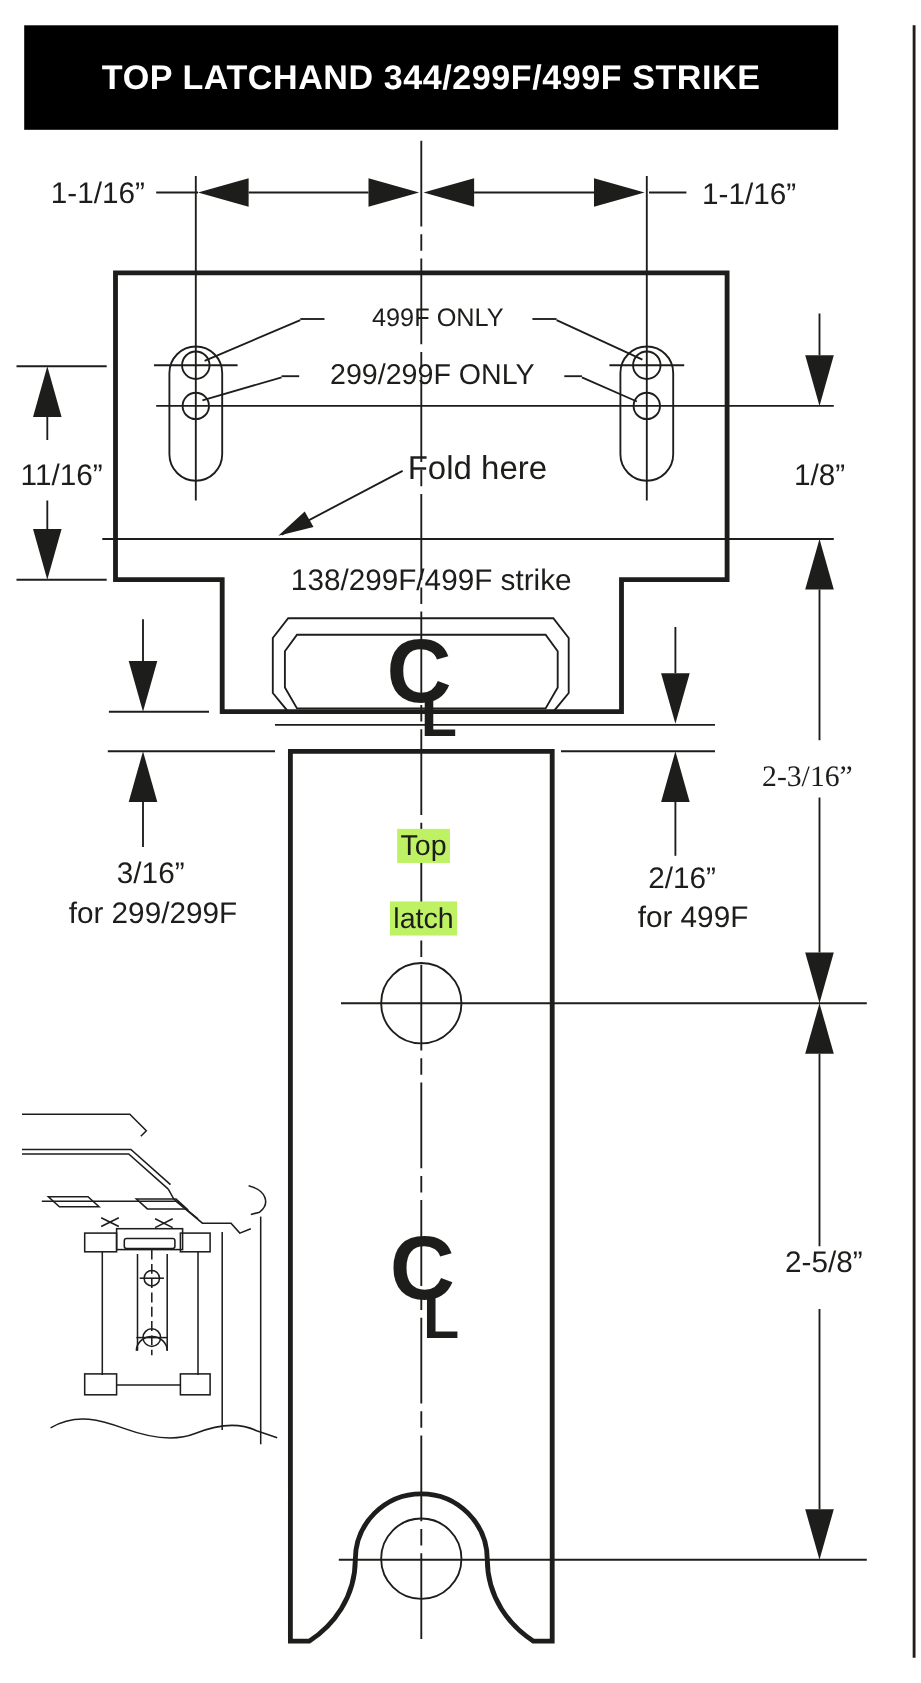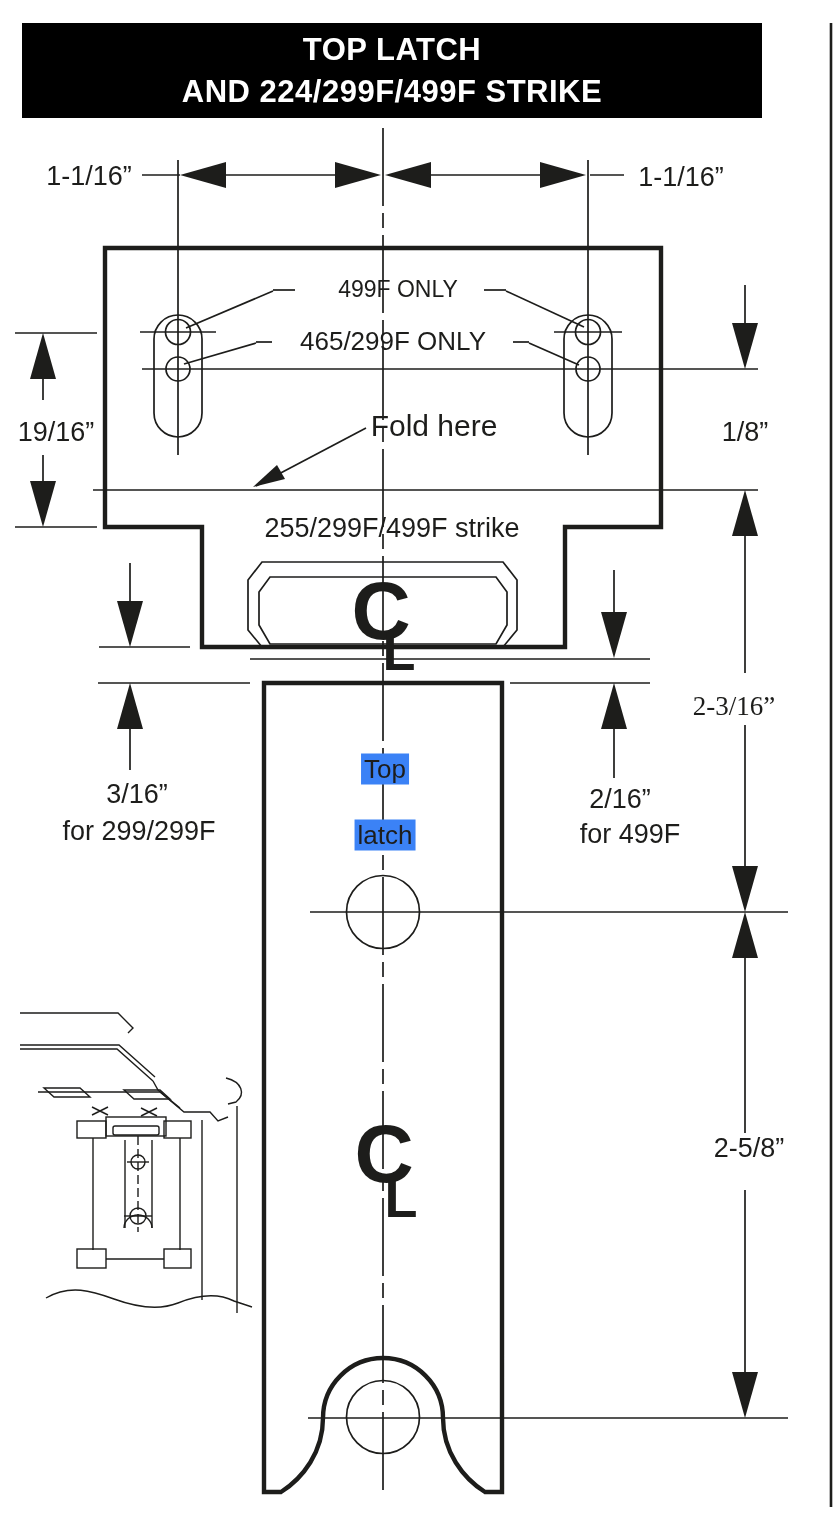--- a/index.html
+++ b/index.html
@@ -5,26 +5,26 @@
   html,body{margin:0;padding:0;background:#fff;}
   #page{position:relative;width:837px;height:1530px;background:#fff;overflow:hidden;
         font-family:"Liberation Sans","DejaVu Sans",sans-serif;color:#1d1d1b;}
   #linework{position:absolute;left:0;top:0;}
   .t{stroke:#1d1d1b;stroke-width:1.7;fill:none;}
   .tk{stroke:#1d1d1b;stroke-width:4.4;fill:none;}
   .a{fill:#1d1d1b;stroke:none;}
   .ins{stroke:#1d1d1b;stroke-width:1.4;fill:none;}
   .lbl{position:absolute;transform:translate(-50%,-50%);white-space:nowrap;
        font-size:27px;color:#1d1d1b;letter-spacing:0px;}
-  .lbl.bg{background:#3b82f6;padding:0 3px;}
+  .lbl.bg{background:#bef264;padding:0 3px;}
   .cl{position:absolute;transform:translate(-50%,-50%);font-weight:bold;color:#1d1d1b;line-height:1;}
   .clC{font-size:82px;}
   .clL{font-size:54px;}
   #banner{position:absolute;left:22px;top:23px;width:740px;height:95px;background:#000;
-          display:flex;flex-direction:column;align-items:center;justify-content:center;}
+          display:flex;flex-direction:row;align-items:center;justify-content:center;}
   #banner div{color:#fff;font-weight:bold;font-size:31px;line-height:42px;letter-spacing:0.5px;}
   
   #t-sp-l{left:89px;top:176px;}
   #t-sp-r{left:681px;top:177px;}
   #t-499{left:398px;top:289px;font-size:23px;}
   #t-299{left:393px;top:341px;font-size:26px;}
   #t-1116{left:56px;top:432px;}
   #t-fold{left:434px;top:426px;font-size:30px;}
   #t-58{left:745px;top:432px;}
   #t-strike{left:392px;top:528px;}
@@ -159,31 +159,31 @@
       <rect class="ins" x="164" y="1249" width="27" height="19"></rect>
       <line class="ins" x1="106" y1="1259" x2="164" y2="1259"></line>
       <path class="ins" d="M46,1298 C70,1284 92,1291 114,1299 C136,1307 158,1311 178,1303 C198,1295 218,1293 234,1301 L252,1307"></path>
       <line class="ins" x1="202" y1="1120" x2="202" y2="1300"></line>
       <line class="ins" x1="237" y1="1106" x2="237" y2="1313"></line>
     </g>
   </svg>
 
   <div id="banner">
     <div>TOP LATCH</div>
-    <div>AND 224/299F/499F STRIKE</div>
+    <div>AND 344/299F/499F STRIKE</div>
   </div>
 
   <span class="lbl" id="t-sp-l">1-1/16”</span>
   <span class="lbl" id="t-sp-r">1-1/16”</span>
   <span class="lbl" id="t-499">499F ONLY</span>
-  <span class="lbl" id="t-299">465/299F ONLY</span>
-  <span class="lbl" id="t-1116">19/16”</span>
+  <span class="lbl" id="t-299">299/299F ONLY</span>
+  <span class="lbl" id="t-1116">11/16”</span>
   <span class="lbl" id="t-fold">Fold here</span>
   <span class="lbl" id="t-58">1/8”</span>
-  <span class="lbl" id="t-strike">255/299F/499F strike</span>
+  <span class="lbl" id="t-strike">138/299F/499F strike</span>
   <span class="lbl bg" id="t-top">Top</span>
   <span class="lbl bg" id="t-latch">latch</span>
   <span class="lbl" id="t-316">3/16”</span>
   <span class="lbl" id="t-for299">for 299/299F</span>
   <span class="lbl" id="t-216">2/16”</span>
   <span class="lbl" id="t-for499">for 499F</span>
   <span class="lbl" id="t-2316">2-3/16”</span>
   <span class="lbl" id="t-258">2-5/8”</span>
 
   <span class="cl clC" id="cl-c1">C</span>

